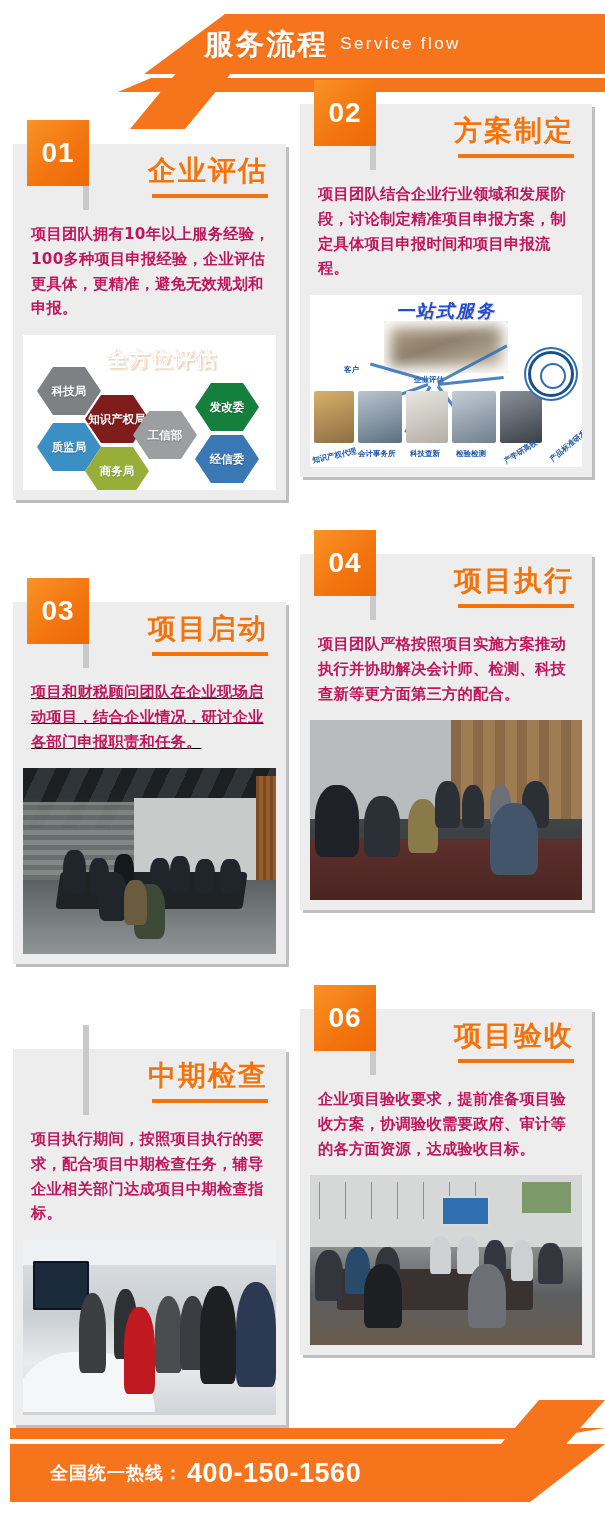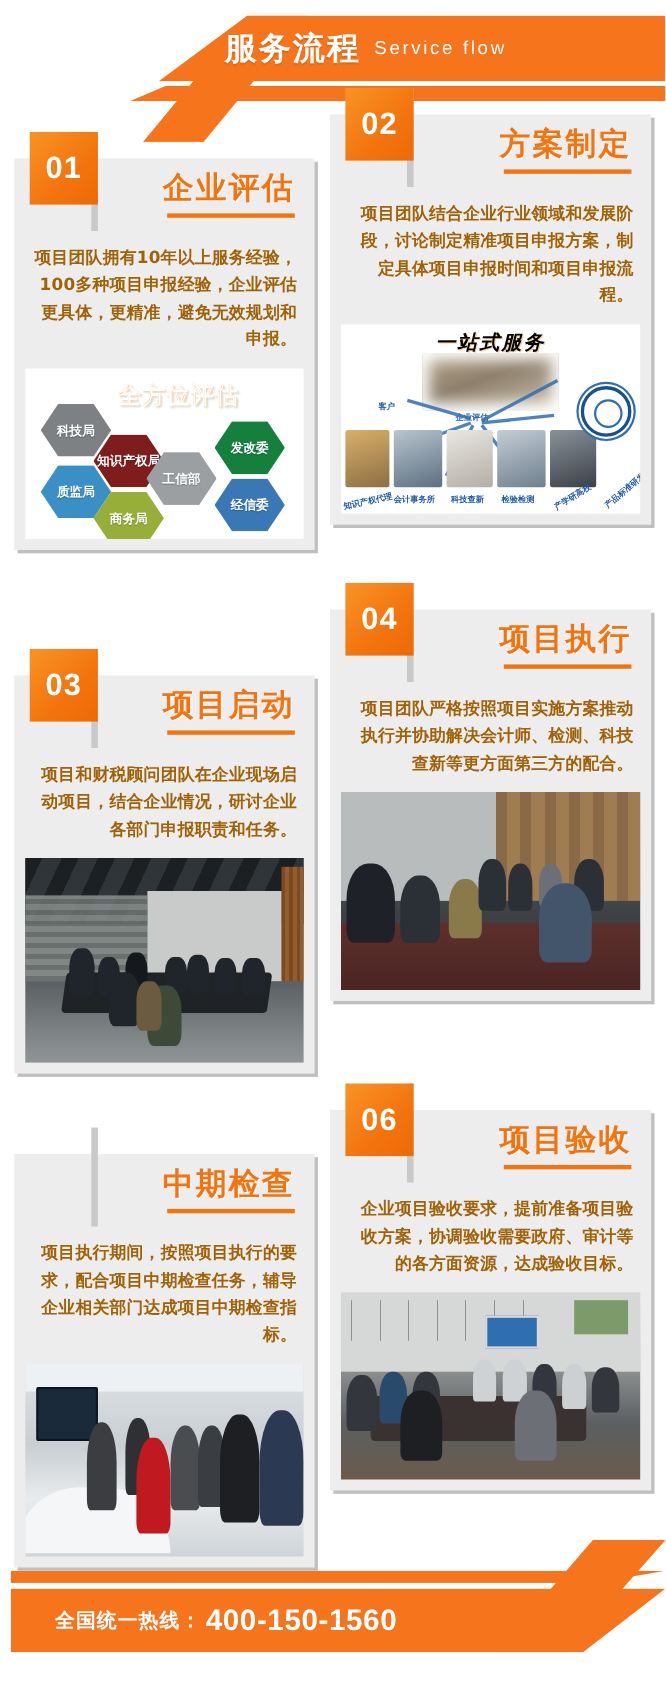--- a/index.html
+++ b/index.html
@@ -70,24 +70,23 @@
     position:absolute; right:18px; top:8px;
     color:#F3740E; font-size:28px; font-weight:bold; letter-spacing:2px;
     text-shadow:1px 1px 0 rgba(255,255,255,.6);
   }
   .card-title-rule {
     position:absolute; right:18px; top:50px; width:116px; height:4px;
     background:#F3740E;
   }
   .card-body {
     padding:4px 16px 14px 18px;
-    color:#a16207; font-size:15.3px; line-height:1.62;
+    color:#be185d; font-size:15.3px; line-height:1.62;
     font-weight:bold; letter-spacing:.2px;
     font-family:"DejaVu Sans","Liberation Sans",sans-serif;
-    text-align:right;
   }
   .card-media { padding:0 10px 10px 10px; }
 
   
   .hexwrap {
     position:relative; width:253px; height:155px;
     background:#ffffff; overflow:hidden;
   }
   .hex {
     position:absolute; width:64px; height:48px;
@@ -107,21 +106,21 @@
     z-index:5;
   }
 
   
   .onestop {
     position:relative; width:100%; height:172px;
     background:#ffffff; overflow:hidden;
   }
   .os-title {
     position:absolute; left:0; right:0; top:4px; text-align:center;
-    font-size:18px; font-weight:bold; color:#000000; letter-spacing:2px;
+    font-size:18px; font-weight:bold; color:#1d4ed8; letter-spacing:2px;
     font-style:italic;
     text-shadow:1px 1px 0 #FBD4A0;
     font-family:"DejaVu Sans","Liberation Sans",sans-serif;
   }
   .os-hub {
     position:absolute; left:50%; top:26px; transform:translateX(-50%);
     width:124px; height:52px; border-radius:3px;
     background:linear-gradient(160deg,#b9a98e 0%,#8d7f6b 45%,#cfc4b0 100%);
     box-shadow:0 0 14px 6px #ffffff inset;
   }
@@ -291,21 +290,21 @@
             <div class="os-label" style="left:192px; bottom:10px; transform:rotate(-32deg);">产学研高校</div>
             <div class="os-label" style="left:236px; bottom:16px; transform:rotate(-40deg);">产品标准研发</div>
           </div>
         </div>
       </div>
     </div>
   </div>
 
   <div class="row" style="height:455px;">
 
-    <div class="col left" style="top:60px;">
+    <div class="col left" style="top:48px;text-decoration:underline;">
       <div class="card">
         <div class="card-head">
           <div class="badge-stem"></div>
           <div class="badge">03</div>
           <div class="card-title">项目启动</div>
           <div class="card-title-rule"></div>
         </div>
         <div class="card-body">项目和财税顾问团队在企业现场启动项目，结合企业情况，研讨企业各部门申报职责和任务。</div>
         <div class="card-media">
           <div class="photo ph-conf">

